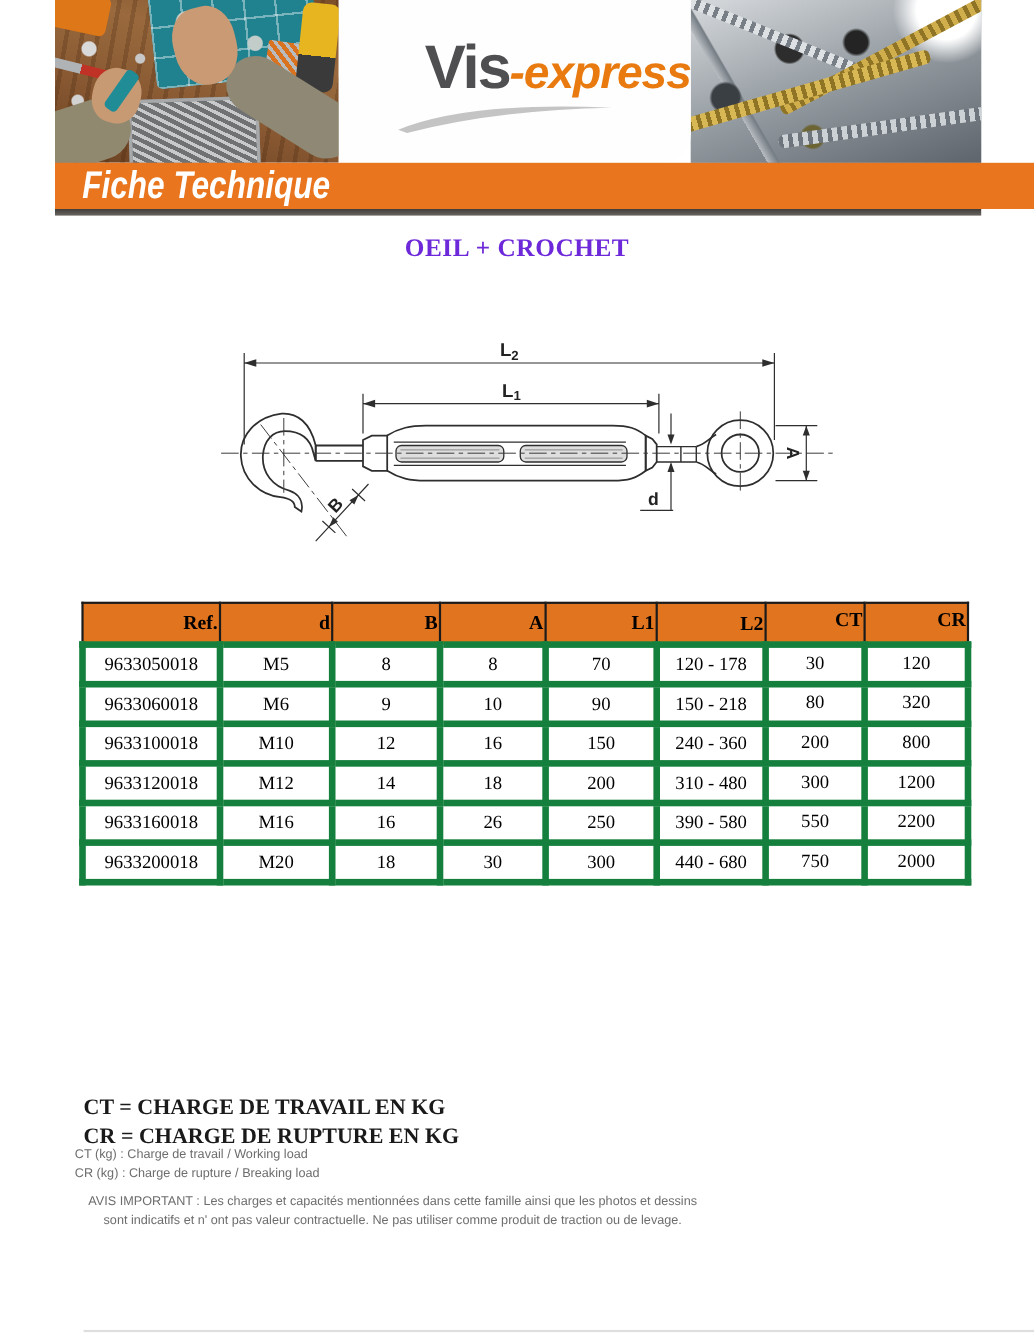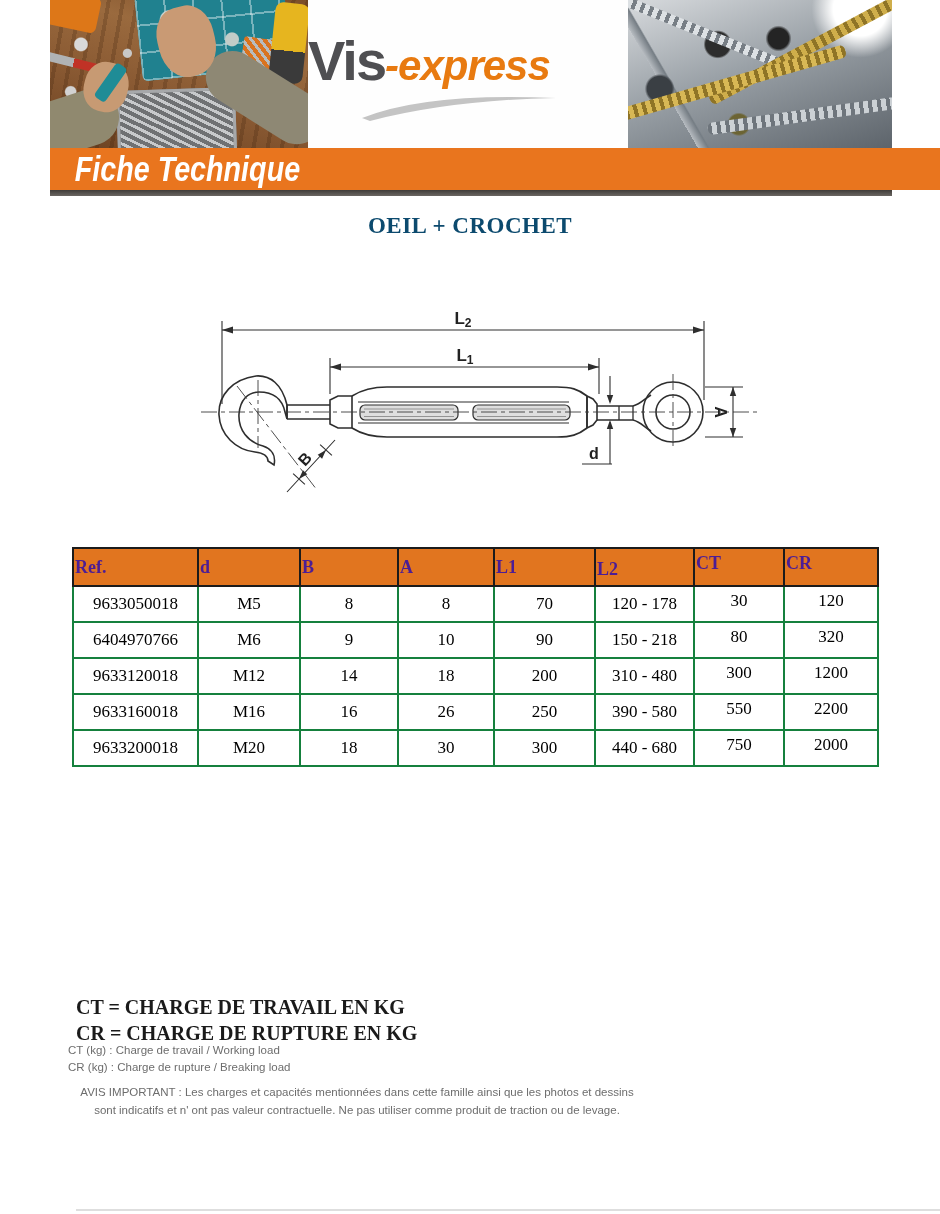--- a/index.html
+++ b/index.html
@@ -59,48 +59,48 @@
   .sb2{left:26%;top:28%;width:86%;height:8%;transform:rotate(-28deg);
     background:repeating-linear-gradient(90deg,#8f7426 0 4px,#cfae4b 4px 9px);}
   .sb3{left:-4%;top:20%;width:70%;height:7%;transform:rotate(22deg);
     background:repeating-linear-gradient(90deg,#777e85 0 4px,#dde1e4 4px 9px);}
   .sb4{left:30%;top:74%;width:72%;height:8%;transform:rotate(-8deg);
     background:repeating-linear-gradient(90deg,#6e757c 0 4px,#ccd1d5 4px 9px);}
 
   
   .logo-panel{position:absolute;left:308px;top:0;width:320px;height:148px;background:#fefefe;
     z-index:2;border-radius:0 0 26px 0;}
-  .logo-line{position:absolute;left:0;top:28px;width:100%;text-align:left;white-space:nowrap;
+  .logo-line{position:absolute;left:0;top:28px;width:100%;text-align:right;white-space:nowrap;
     font-family:"Liberation Sans",sans-serif;}
   .logo-vis{font-size:56px;font-weight:bold;color:var(--logo-gray,#4f4f52);letter-spacing:-2px;}
   .logo-express{font-size:42px;font-weight:bold;font-style:italic;color:var(--logo-orange,#e87a10);letter-spacing:-1px;}
   .swoosh{position:absolute;left:48px;top:88px;}
 
   
   .banner{position:absolute;left:50px;top:148px;width:910px;height:42px;
     background:var(--banner-orange,#e9751e);display:flex;align-items:center;justify-content:flex-start;z-index:3;font-style:italic;}
   .banner span{font-family:"Liberation Sans",sans-serif;font-weight:bold;font-size:35px;color:#fff;
     transform:scaleX(.82);letter-spacing:0;}
   .banner-strip{position:absolute;left:50px;top:190px;width:842px;height:6px;
     background:linear-gradient(#3f3c39,#6a6662);z-index:3;}
 
   
   .title{position:absolute;left:0;top:213px;width:940px;text-align:center;
-    font-size:23px;font-weight:bold;color:#0c4a6e;letter-spacing:.5px;}
+    font-size:23px;font-weight:bold;color:#6d28d9;letter-spacing:.5px;}
 
   
   .diagram{position:absolute;left:175px;top:300px;}
   .diagram text{font-family:"Liberation Sans",sans-serif;font-weight:bold;fill:#222;}
 
   
   .spec-table{position:absolute;left:72px;top:547px;width:805px;border-collapse:collapse;
     table-layout:fixed;}
   .spec-table th{background:var(--table-header-orange,#e1751f);border:2px solid #1b1b1b;
-    font-size:18px;font-weight:bold;color:#4c1d95;height:38px;text-align:left;vertical-align:middle;}
-  .spec-table td{border:2px solid #15803d;font-size:17px;color:#000;height:36px;
+    font-size:18px;font-weight:bold;color:#000000;height:38px;text-align:right;vertical-align:middle;}
+  .spec-table td{border:6px solid #15803d;font-size:17px;color:#000;height:36px;
     text-align:center;vertical-align:middle;}
   .spec-table th.v-top, .spec-table td:nth-child(7), .spec-table td:nth-child(8){
     vertical-align:top;padding-top:4px;}
   .spec-table th.v-bottom{vertical-align:bottom;padding-bottom:5px;}
 
   
   .legend{position:absolute;left:76px;top:956px;font-size:20px;font-weight:bold;color:#1a1a1a;
     line-height:26px;margin-top:38px;}
   .footnotes{position:absolute;left:68px;top:1042px;font-family:"Liberation Sans",sans-serif;
     font-size:11.5px;color:#6d6d6d;line-height:17px;}
@@ -245,28 +245,38 @@
       <td data-name="table-cell">9633050018</td>
       <td data-name="table-cell">M5</td>
       <td data-name="table-cell">8</td>
       <td data-name="table-cell">8</td>
       <td data-name="table-cell">70</td>
       <td data-name="table-cell">120 - 178</td>
       <td data-name="table-cell">30</td>
       <td data-name="table-cell">120</td>
     </tr>
       <tr data-name="table-row">
-      <td data-name="table-cell">6404970766</td>
+      <td data-name="table-cell">9633060018</td>
       <td data-name="table-cell">M6</td>
       <td data-name="table-cell">9</td>
       <td data-name="table-cell">10</td>
       <td data-name="table-cell">90</td>
       <td data-name="table-cell">150 - 218</td>
       <td data-name="table-cell">80</td>
       <td data-name="table-cell">320</td>
+    </tr>
+      <tr data-name="table-row">
+      <td data-name="table-cell">9633100018</td>
+      <td data-name="table-cell">M10</td>
+      <td data-name="table-cell">12</td>
+      <td data-name="table-cell">16</td>
+      <td data-name="table-cell">150</td>
+      <td data-name="table-cell">240 - 360</td>
+      <td data-name="table-cell">200</td>
+      <td data-name="table-cell">800</td>
     </tr>
       <tr data-name="table-row">
       <td data-name="table-cell">9633120018</td>
       <td data-name="table-cell">M12</td>
       <td data-name="table-cell">14</td>
       <td data-name="table-cell">18</td>
       <td data-name="table-cell">200</td>
       <td data-name="table-cell">310 - 480</td>
       <td data-name="table-cell">300</td>
       <td data-name="table-cell">1200</td>

